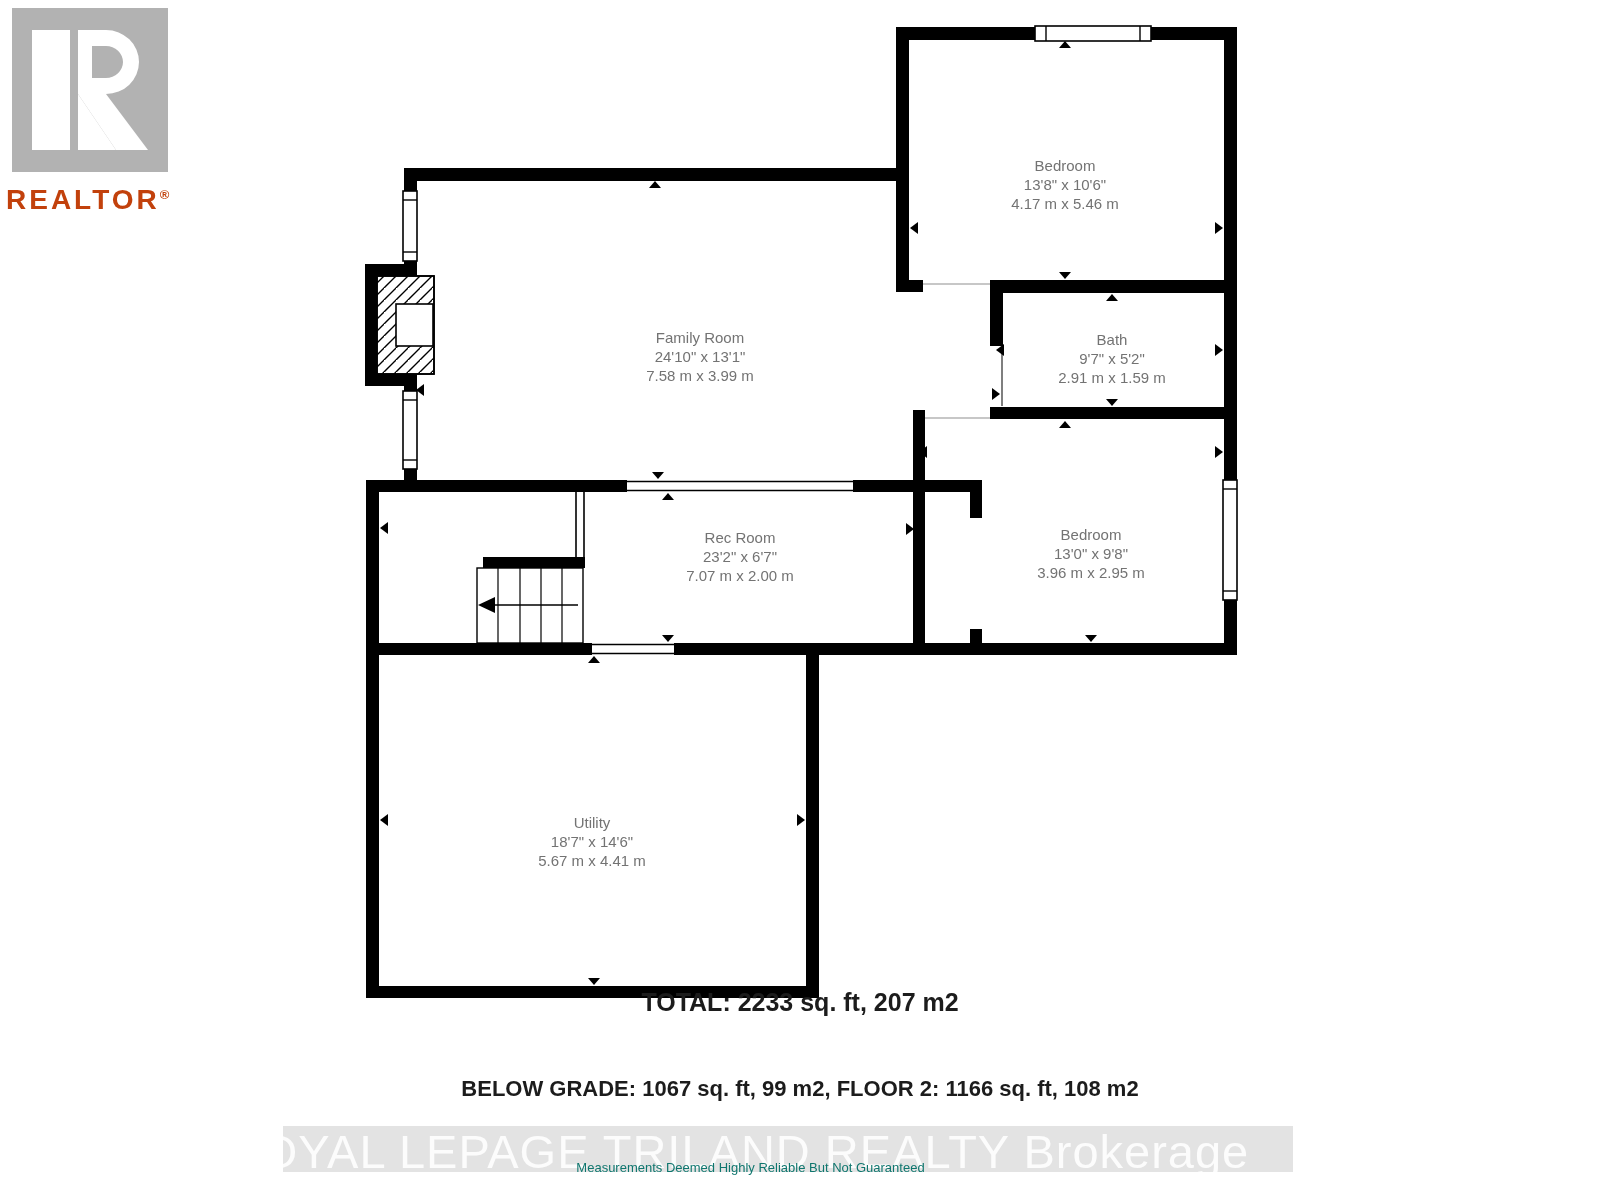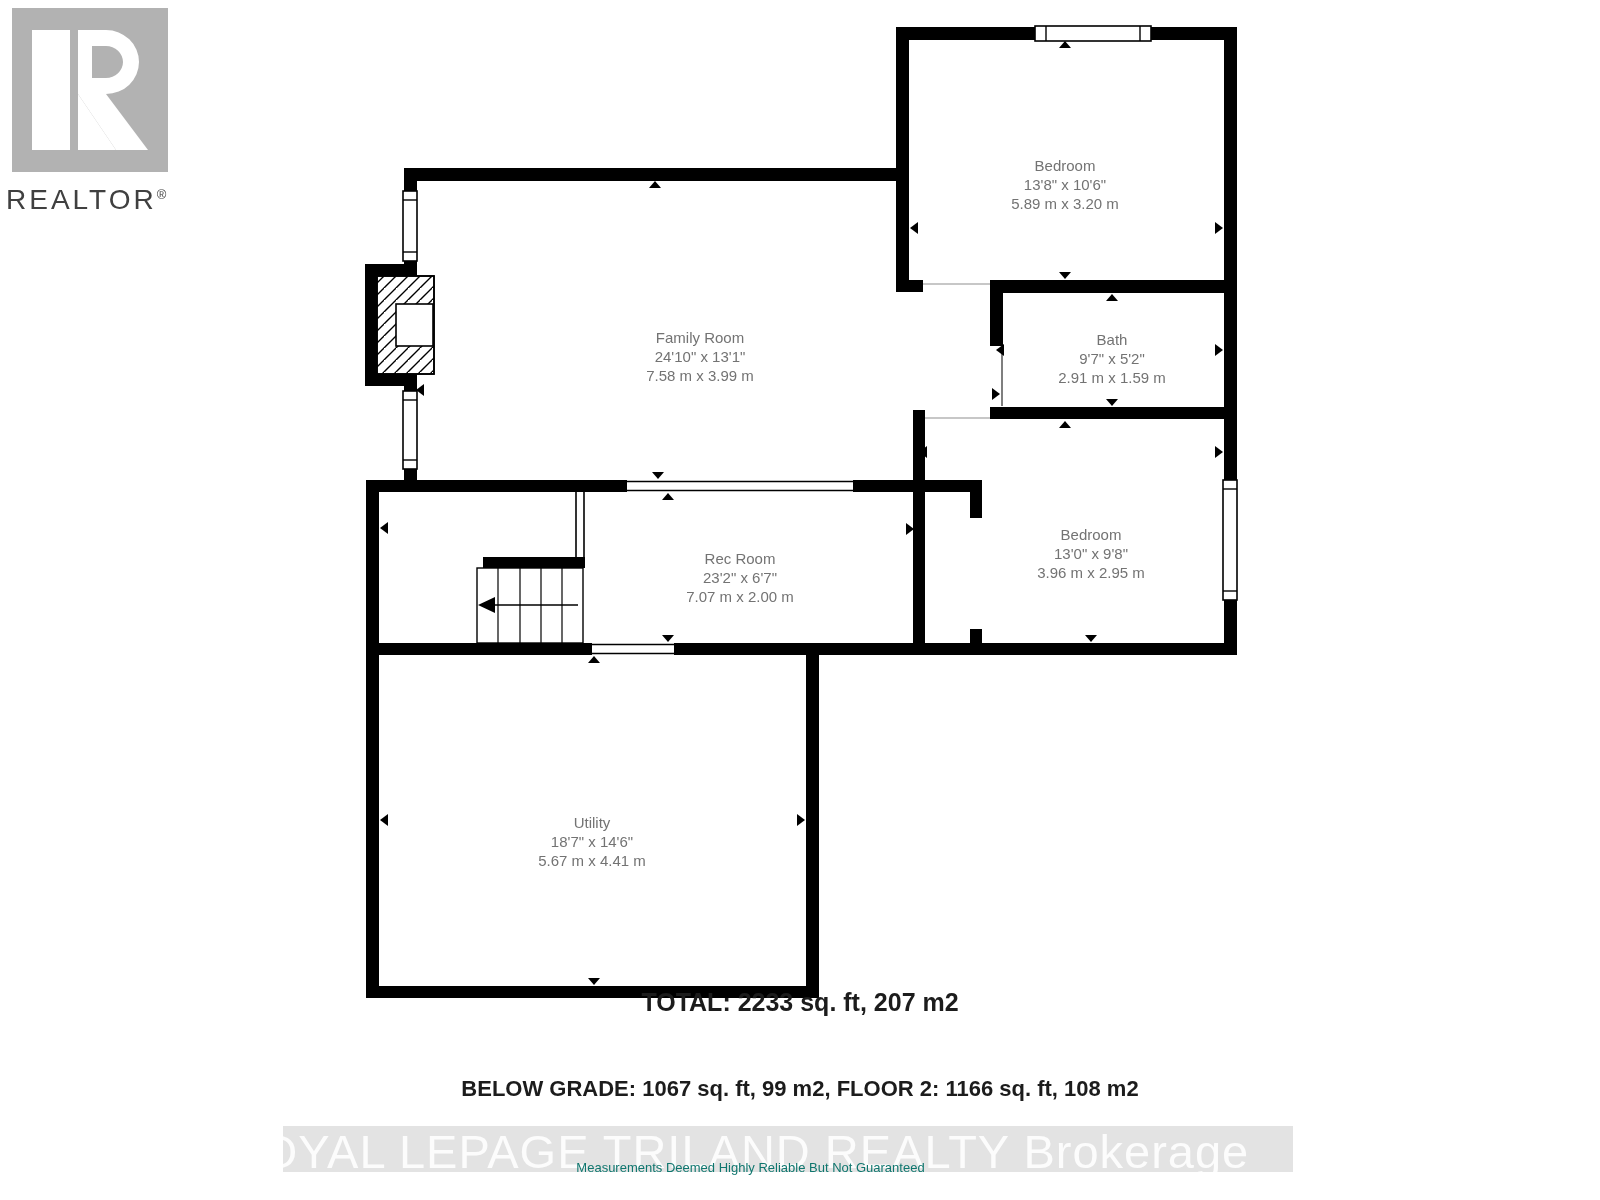--- a/index.html
+++ b/index.html
@@ -5,21 +5,21 @@
   html,body{margin:0;padding:0;background:#fff;}
   #canvas{
     position:relative;width:1600px;height:1200px;background:#ffffff;
     font-family:"Liberation Sans", sans-serif;overflow:hidden;
   }
   #plan-svg{position:absolute;left:0;top:0;width:1600px;height:1200px;}
   
   #logo{position:absolute;left:12px;top:8px;width:180px;}
   #logo-word{
     position:absolute;left:-6px;top:176px;width:195px;text-align:left;
-    font-size:28px;color:#404040;letter-spacing:3px;font-weight:400;white-space:nowrap;
+    font-size:28px;color:#c2410c;letter-spacing:3px;font-weight:700;white-space:nowrap;
   }
   #logo-word sup{font-size:13px;letter-spacing:0;}
   
   .room-label{
     position:absolute;transform:translate(-50%,-50%);text-align:center;
     color:#737373;font-size:15px;line-height:19px;white-space:nowrap;
   }
   
   .sum{
     position:absolute;left:0;width:1600px;text-align:center;color:#1c1c1c;z-index:3;
@@ -173,33 +173,33 @@
       <polygon points="1223,452 1215,446 1215,458"></polygon>
       <polygon points="914,529 906,523 906,535"></polygon>
       <polygon points="805,820 797,814 797,826"></polygon>
       <polygon points="1000,394 992,388 992,400"></polygon>
     </g>
   </svg>
 
   <div class="room-label" style="left:1065px;top:184px;">
     <div>Bedroom</div>
     <div>13'8" x 10'6"</div>
-    <div>5.89 m x 3.20 m</div>
+    <div>4.17 m x 5.46 m</div>
   </div>
   <div class="room-label" style="left:1112px;top:358px;">
     <div>Bath</div>
     <div>9'7" x 5'2"</div>
     <div>2.91 m x 1.59 m</div>
   </div>
   <div class="room-label" style="left:660px;top:356px;margin-left:40px;">
     <div>Family Room</div>
     <div>24'10" x 13'1"</div>
     <div>7.58 m x 3.99 m</div>
   </div>
-  <div class="room-label" style="left:740px;top:577px;">
+  <div class="room-label" style="left:740px;top:556px;">
     <div>Rec Room</div>
     <div>23'2" x 6'7"</div>
     <div>7.07 m x 2.00 m</div>
   </div>
   <div class="room-label" style="left:1091px;top:553px;">
     <div>Bedroom</div>
     <div>13'0" x 9'8"</div>
     <div>3.96 m x 2.95 m</div>
   </div>
   <div class="room-label" style="left:592px;top:841px;">

